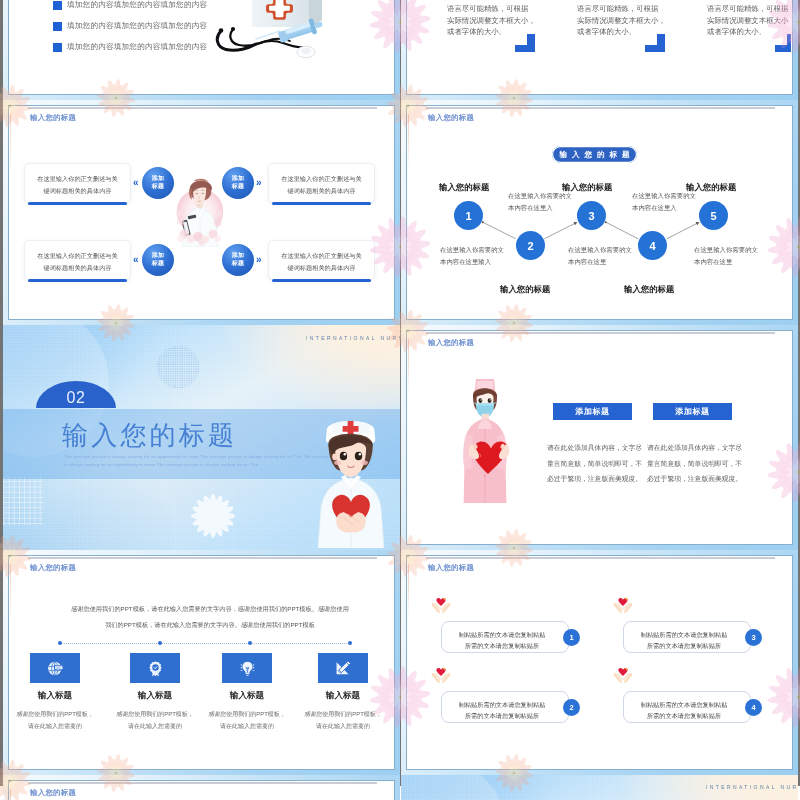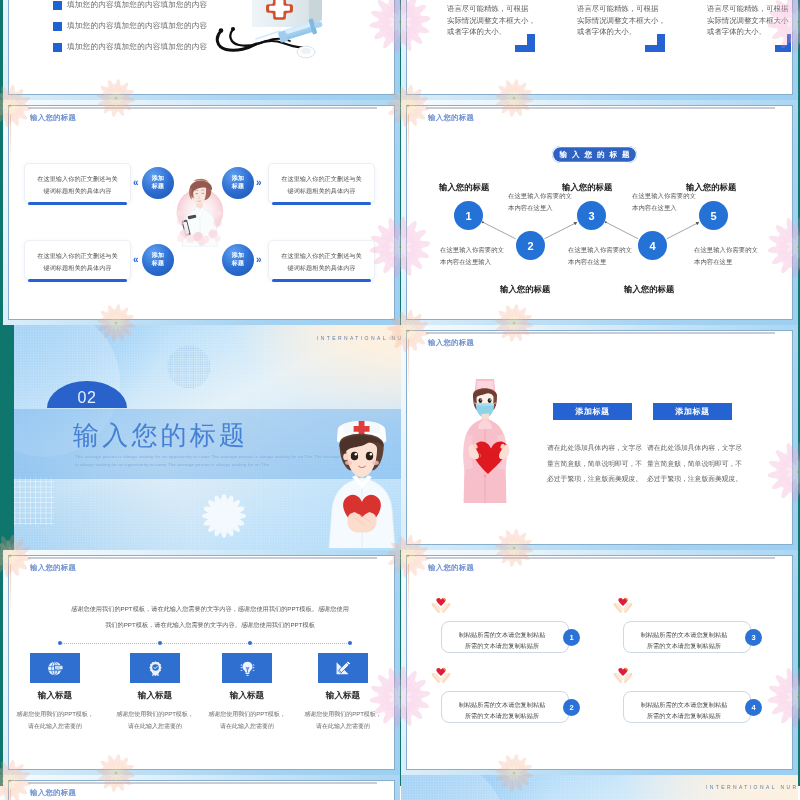--- a/index.html
+++ b/index.html
@@ -1,19 +1,19 @@
 <!DOCTYPE html>
 <html><head>
 <meta charset="utf-8">
 <style>
 *{box-sizing:border-box;margin:0;padding:0;}
 html,body{width:800px;height:800px;overflow:hidden;background:#ffffff;
   font-family:"Liberation Sans","DejaVu Sans",sans-serif;
   -webkit-font-smoothing:antialiased;}
-.sheet{position:relative;width:800px;height:786px;background:#0f766e;}
+.sheet{position:relative;width:800px;height:786px;background:#737373;}
 
 
 .slide{position:absolute;width:397px;height:225px;overflow:hidden;background:#ffffff;}
 
 
 .frame-outer{position:absolute;inset:0;
   background:linear-gradient(128deg,#f7fbfd 0%,#e6f3fb 22%,#bfe0f6 52%,#a4d2f2 76%,#9ccff1 100%);}
 .frame-inner{position:absolute;inset:5px;border:1px solid #86aecd;background:#ffffff;}
 
 
@@ -473,21 +473,21 @@
           <span>5</span>
         </div>
     <div class="zhd" style="left:278px;top:75px;">输入您的标题</div>
     <div class="ztx" style="left:286px;top:137px;">
       <div>在这里输入你需要的文</div>
       <div>本内容在这里</div>
     </div>
   </div>
 </div>
 
-<div class="slide" style="left:14px;top:325px;">
+<div class="slide" style="left:3px;top:325px;">
   <div class="secbg"></div>
   <div class="secgrid"></div>
   <div class="bigcircle"></div>
   <svg class="decor" style="left:153px;top:20px;" width="44" height="44" viewBox="0 0 44 44">
     <defs>
           <pattern id="dg" width="2.3" height="2.3" patternUnits="userSpaceOnUse">
             <circle cx=".9" cy=".9" r=".5" fill="#87b3dd"></circle>
           </pattern>
         </defs>
     <circle cx="22" cy="22" r="21.5" fill="url(#dg)"></circle>

